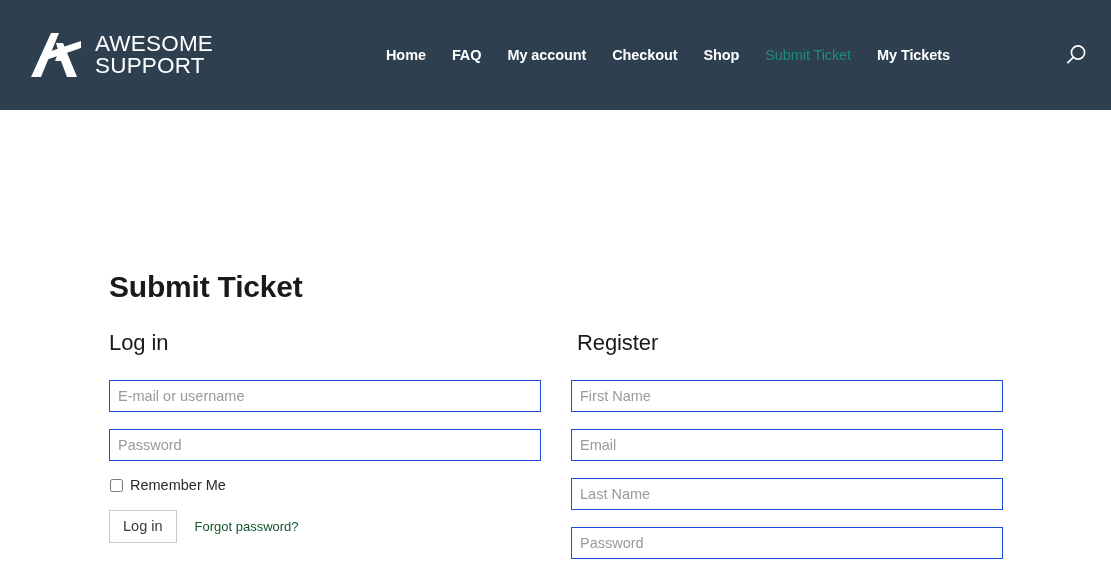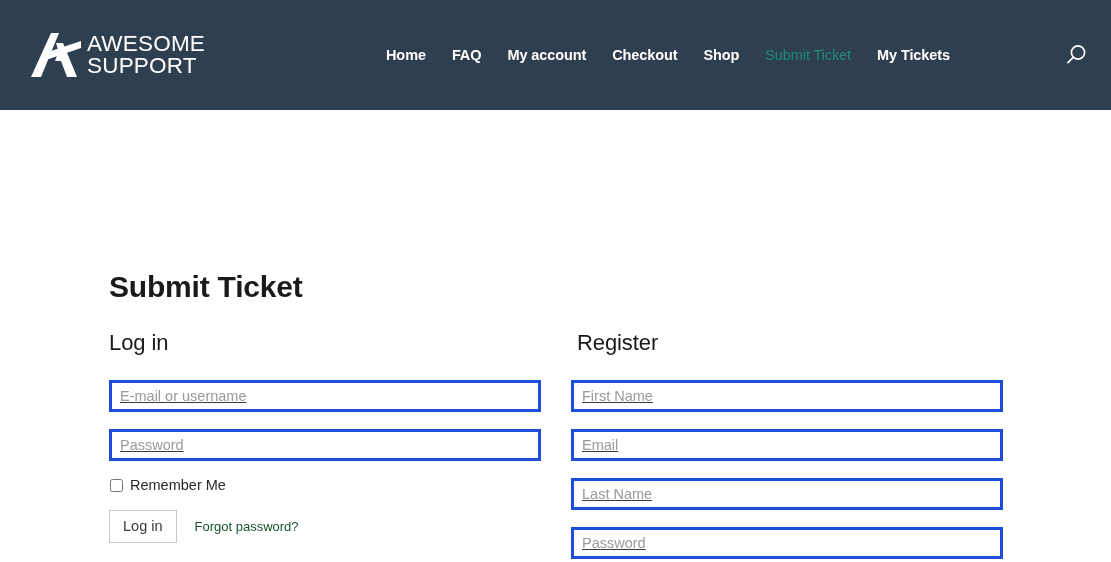--- a/index.html
+++ b/index.html
@@ -36,21 +36,21 @@
     height: 52px;
     text-decoration: none;
   }
   .brand-mark {
     width: 52px;
     height: 48px;
     flex: 0 0 52px;
     display: block;
   }
   .brand-words {
-    margin-left: 4px;
+    margin-left: 12px;
     display: flex;
     flex-direction: column;
     justify-content: center;
     color: #ffffff;
     line-height: 0.98;
   }
   .brand-line1, .brand-line2 {
     font-size: 22.5px;
     letter-spacing: 0.2px;
     font-weight: 300;
@@ -133,30 +133,29 @@
     letter-spacing: -0.1px;
     line-height: 1;
   }
   .col-heading.light { font-weight: normal; }
   .col-heading.bold  { font-weight: normal; margin-left: 6px; }
 
   .field {
     display: block;
     width: 432px;
     height: 32px;
-    border: 3px solid #1d4ed8;
+    border: 1px solid #1d4ed8;
     background: #ffffff;
     font-family: "Liberation Sans", sans-serif;
     font-size: 14.5px;
     color: #3c3c3c;
     padding: 0 8px;
     outline: none;
     border-radius: 0;
     margin-bottom: 17px;
-    text-decoration: underline;
   }
   .field::placeholder { color: #9a9a9a; opacity: 1; }
 
   .checkrow {
     display: flex;
     align-items: center;
     margin-top: 9px;
     margin-bottom: 11px;
   }
   .checkrow input[type="checkbox"] {

